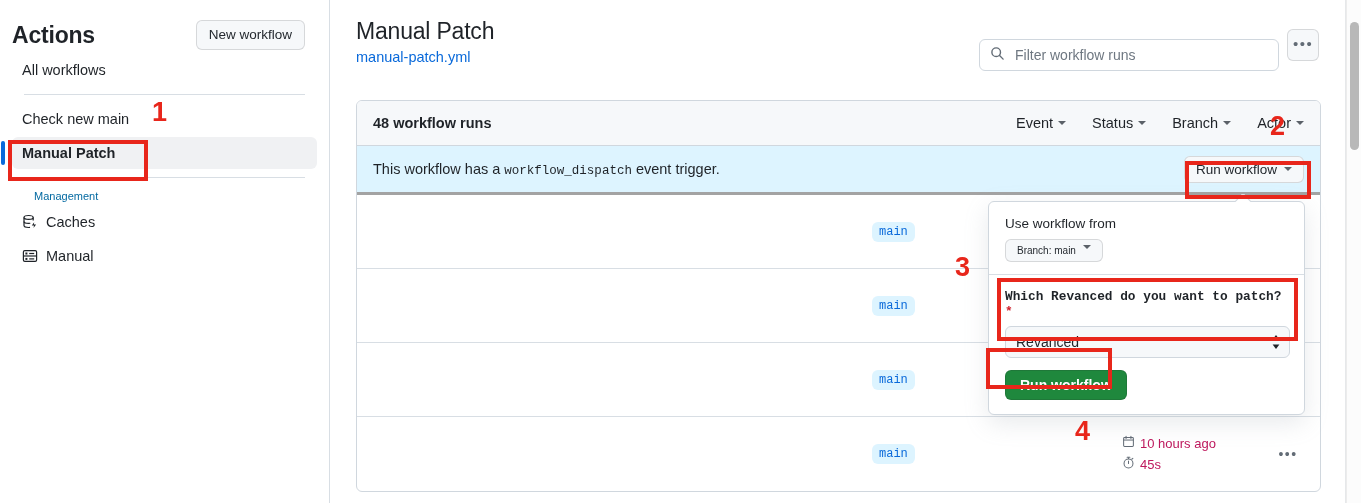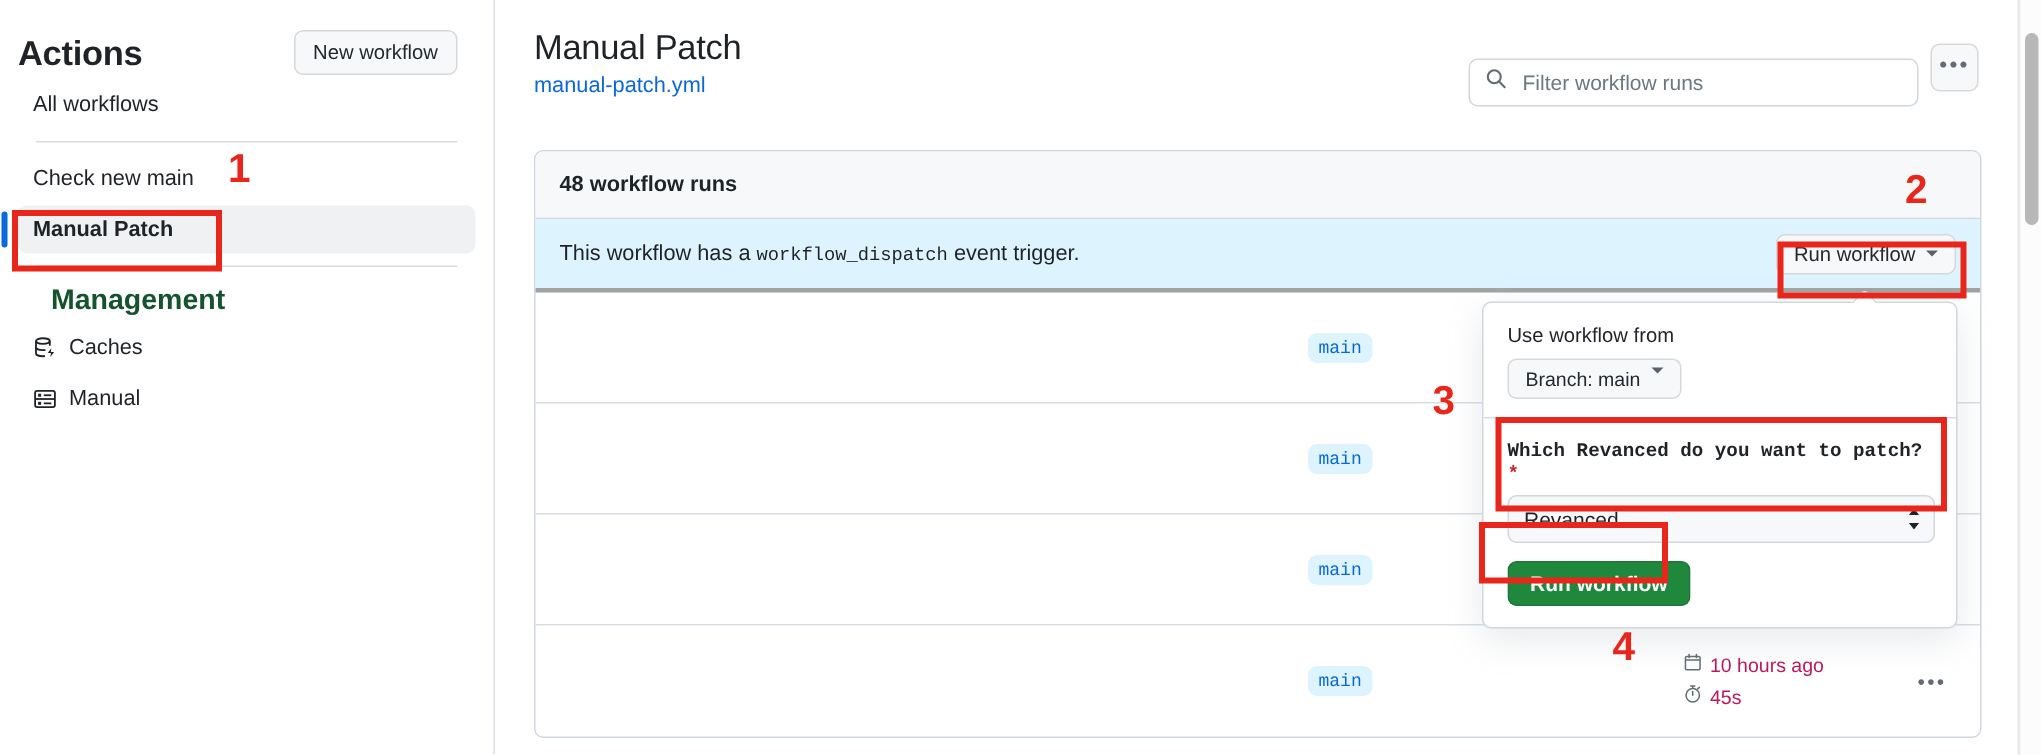--- a/index.html
+++ b/index.html
@@ -82,25 +82,24 @@
     width: 4px; height: 24px;
     border-radius: 6px;
     background: #0969da;
   }
   .side-divider {
     height: 1px;
     background: #d8dee4;
     margin: 8px 12px;
   }
   .side-section-label {
-    font-size: 19px;
-    color: #14532d;
+    font-size: 11px;
+    color: #0369a1;
     padding: 4px 22px;
     margin-top: 4px;
-    font-weight: bold;
   }
   .side-icon {
     display: inline-flex;
     align-items: center;
     justify-content: center;
     width: 16px; height: 16px;
     color: #1f2328;
     flex: 0 0 16px;
   }
 
@@ -325,21 +324,21 @@
   .panel-label {
     font-size: 13.5px;
     font-weight: 400;
     color: #1f2328;
     margin-bottom: 8px;
   }
   .branch-select-btn {
     border: 1px solid rgba(31,35,40,0.15);
     border-radius: 6px;
     background: #f6f8fa;
-    font-size: 13px;
+    font-size: 10px;
     color: #24292f;
     padding: 5px 11px;
     cursor: pointer;
     display: inline-flex;
     align-items: flex-start;
     gap: 7px;
     font-family: "Liberation Sans", sans-serif;
   }
   .panel-divider { height: 1px; background: #d8dee4; }
   .input-label {
@@ -498,20 +497,38 @@
           <input type="text" placeholder="Filter workflow runs" style="">
         </div>
         <button class="kebab-btn">•••</button>
       </div>
     </div>
 
     <div class="runs-panel">
 
       <div class="runs-header">
         <div class="runs-count">48 workflow runs</div>
+        <div class="runs-filters">
+          <span class="runs-filter">
+            <span>Event</span>
+            <i class="caret"></i>
+          </span>
+          <span class="runs-filter">
+            <span>Status</span>
+            <i class="caret"></i>
+          </span>
+          <span class="runs-filter">
+            <span>Branch</span>
+            <i class="caret"></i>
+          </span>
+          <span class="runs-filter">
+            <span>Actor</span>
+            <i class="caret"></i>
+          </span>
+        </div>
       </div>
 
       <div class="dispatch-banner">
         <div>
           <span>This workflow has a</span>
           <span class="mono">workflow_dispatch</span>
           <span>event trigger.</span>
         </div>
         <button class="run-wf-btn">
           <span>Run workflow</span>

